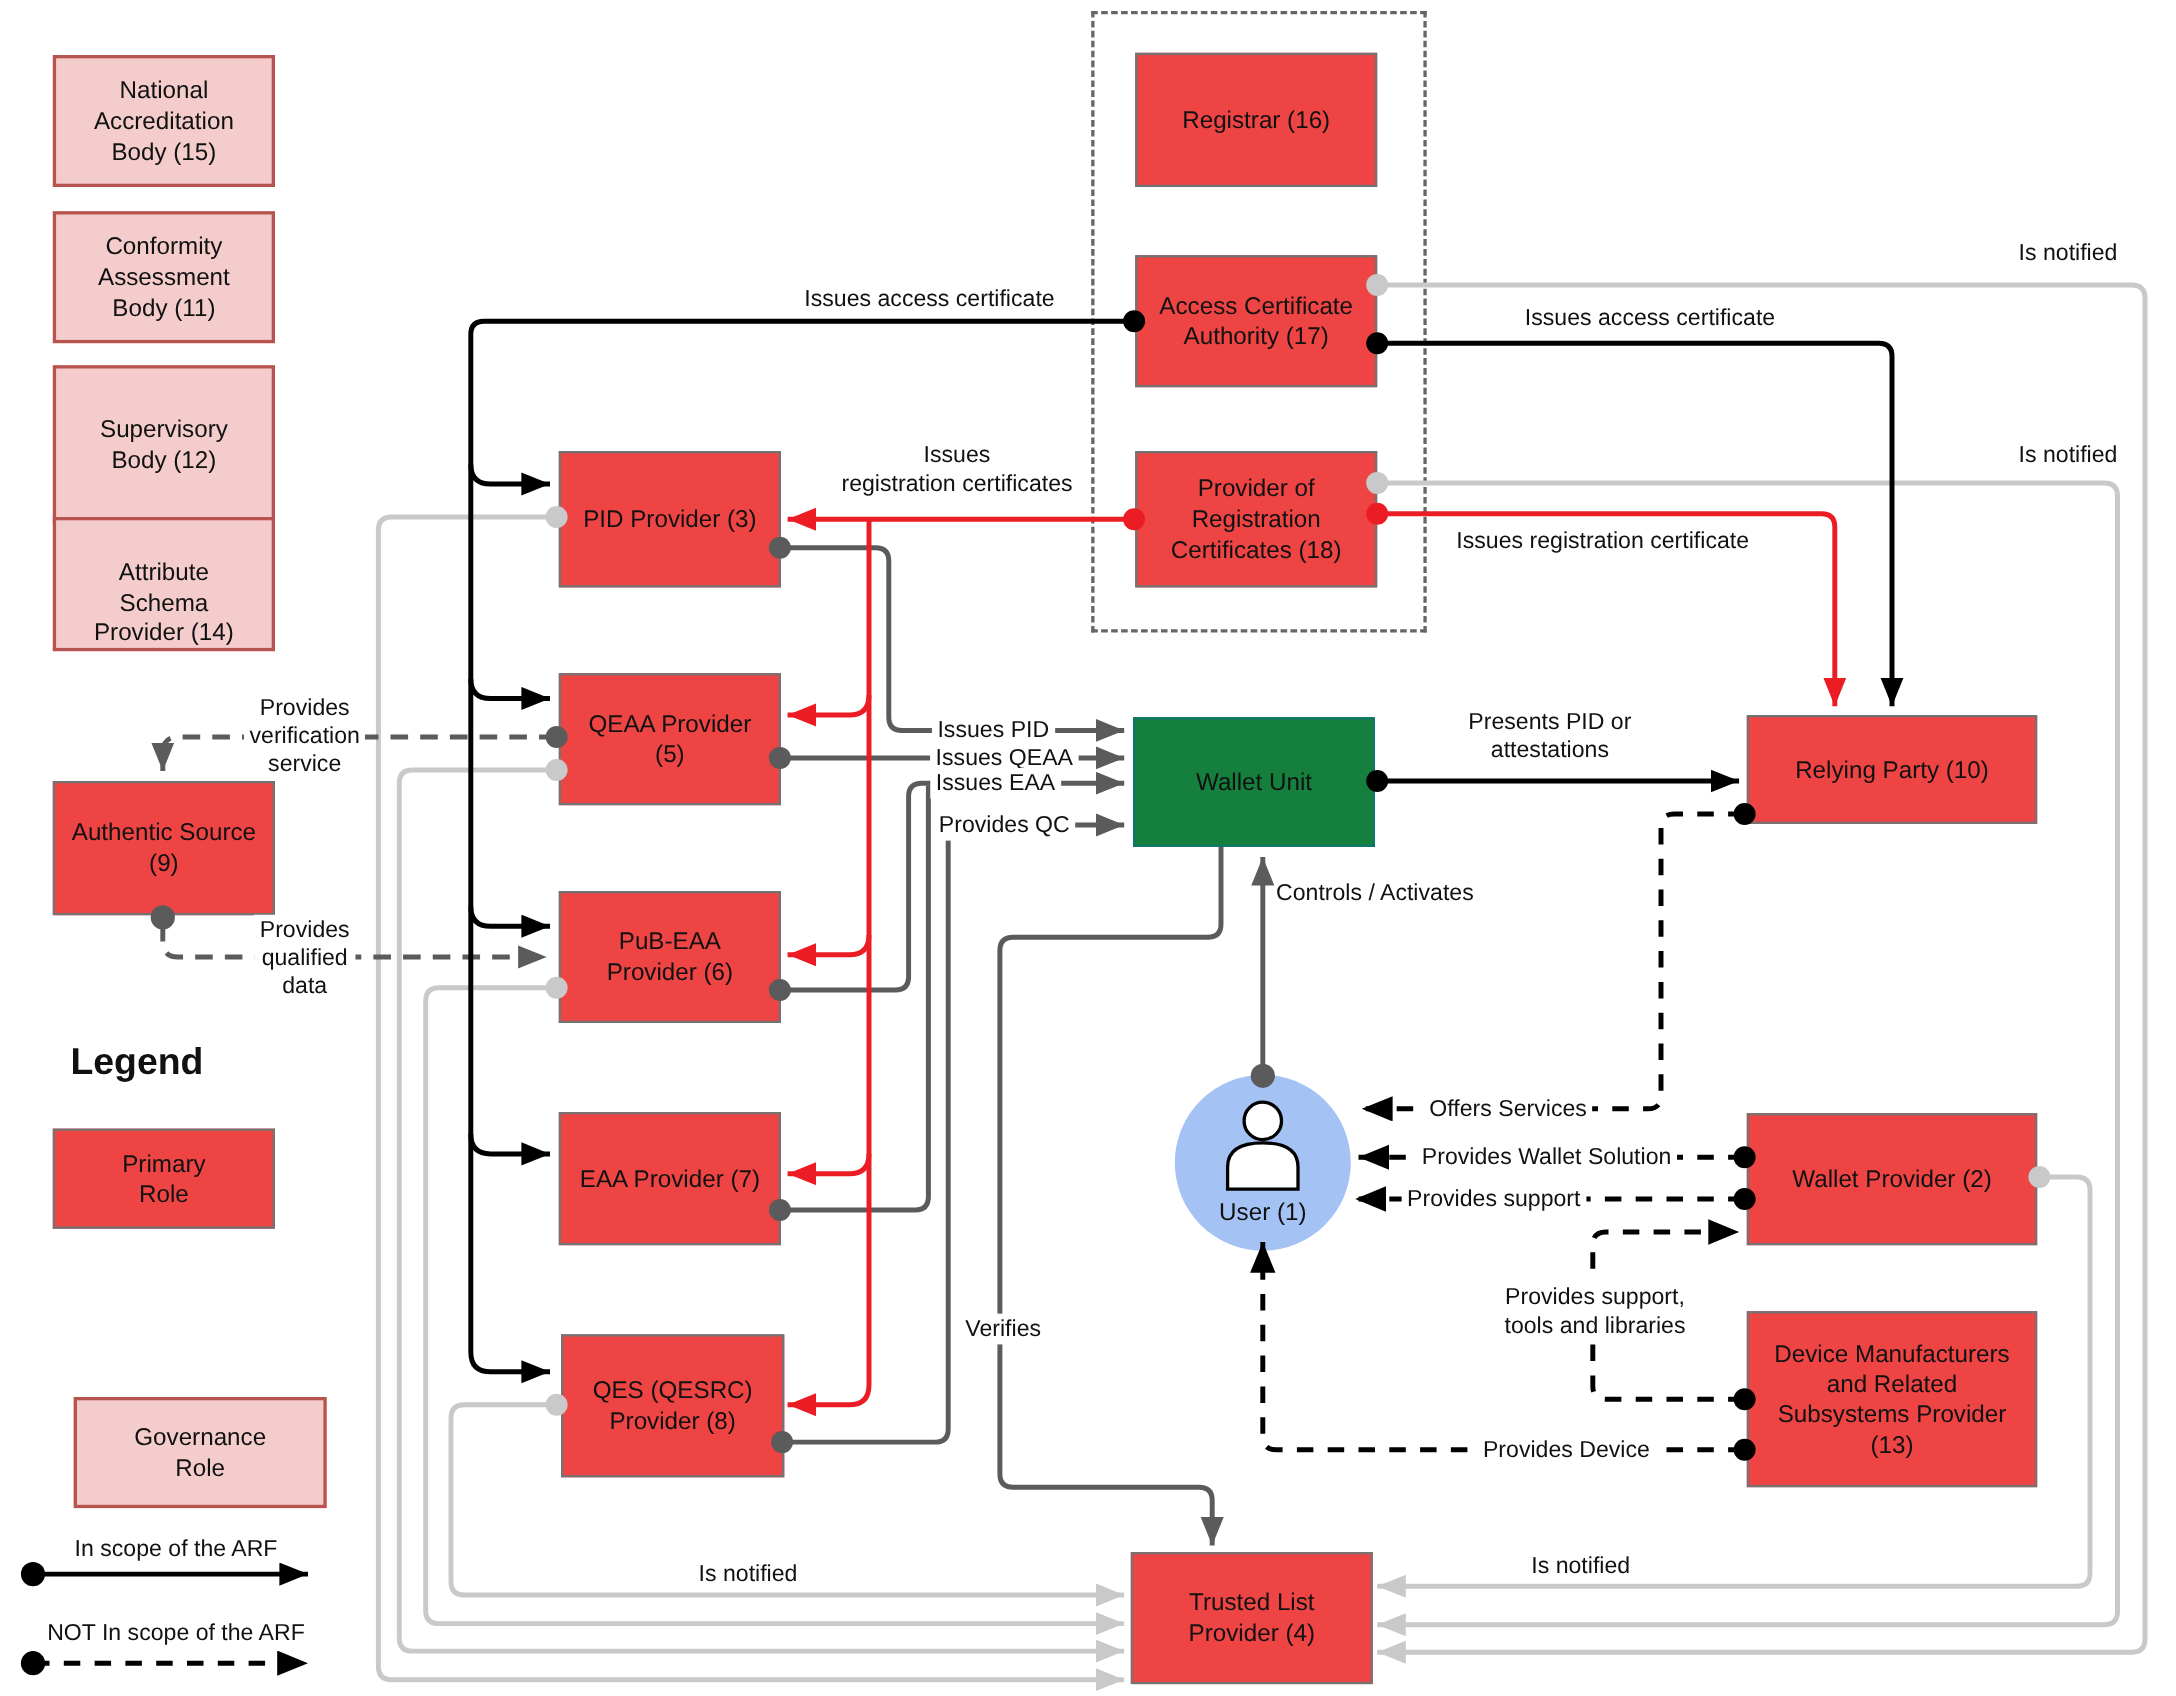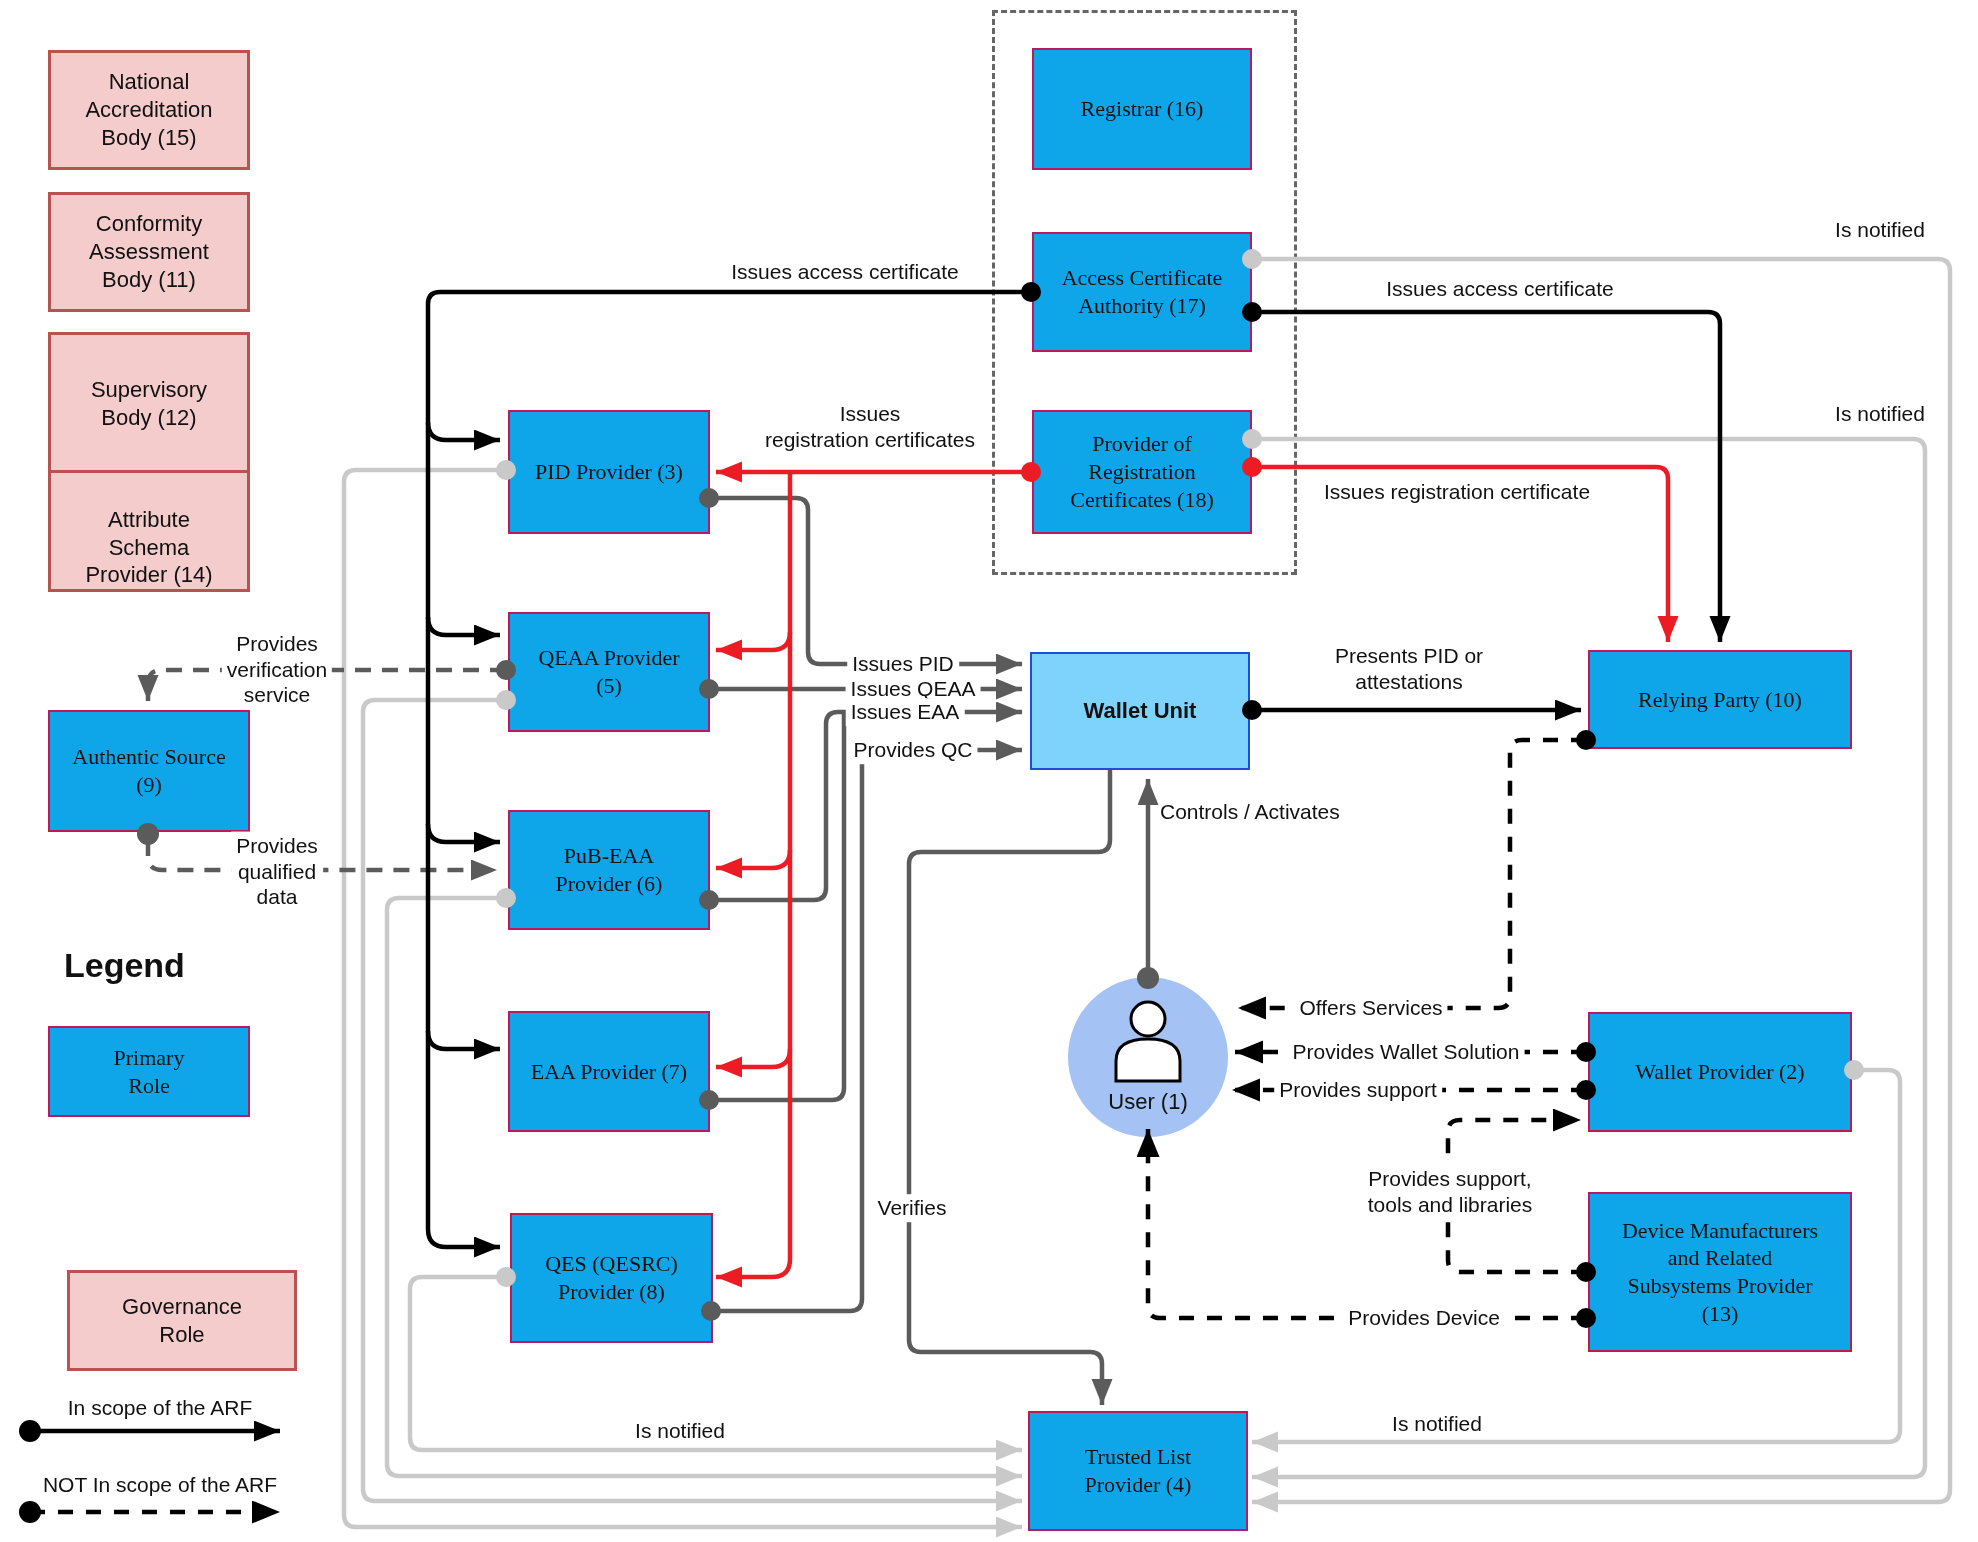--- a/index.html
+++ b/index.html
@@ -7,23 +7,23 @@
     position:relative;width:1978px;height:1542px;background:#ffffff;
     font-family:"Liberation Sans","DejaVu Sans",sans-serif;color:#111;
     overflow:hidden;
   }
   .box{
     position:absolute;box-sizing:border-box;
     display:flex;align-items:center;justify-content:center;
     text-align:center;font-size:22px;line-height:1.26;white-space:pre-line;
     z-index:2;
   }
-  .yellow{background:#0ea5e9;border:2px solid #be185d;font-family:Liberation Serif, serif;}
+  .yellow{background:#ef4444;border:2px solid #737373;}
   .pink{background:#f4cccc;border:3px solid #b8544f;}
-  .purple{background:#7dd3fc;border:2px solid #1d4ed8;font-weight:bold;}
+  .purple{background:#15803d;border:2px solid #0f766e;}
   .dashedgroup{
     position:absolute;border:3px dashed #666;z-index:1;background:transparent;
   }
   #svglayer{position:absolute;left:0;top:0;z-index:3;pointer-events:none;}
   .elabel{
     position:absolute;transform:translate(-50%,-50%);
     font-size:21px;line-height:1.22;text-align:center;white-space:pre-line;z-index:4;
   }
   .bg{background:#ffffff;padding:1px 5px;}
   .leftalign{transform:translate(0,-50%);text-align:left;}

